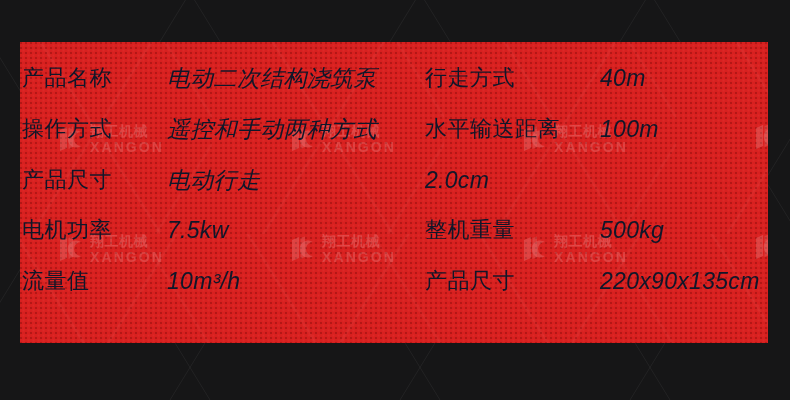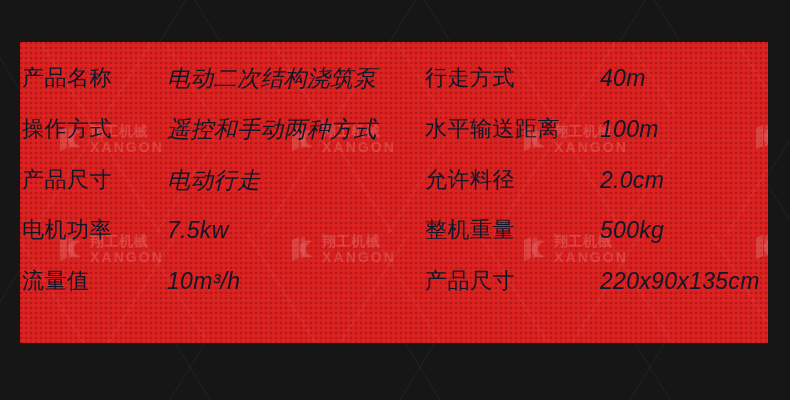--- a/index.html
+++ b/index.html
@@ -260,21 +260,20 @@
 
       <div class="spec-row col-right r1">
         <span class="spec-label">行走方式</span>
         <span class="spec-value">40m</span>
       </div>
       <div class="spec-row col-right r2">
         <span class="spec-label">水平输送距离</span>
         <span class="spec-value">100m</span>
       </div>
       <div class="spec-row col-right r3">
-        <span class="spec-label">允许料径</span>
         <span class="spec-value">2.0cm</span>
       </div>
       <div class="spec-row col-right r4">
         <span class="spec-label">整机重量</span>
         <span class="spec-value">500kg</span>
       </div>
       <div class="spec-row col-right r5">
         <span class="spec-label">产品尺寸</span>
         <span class="spec-value">220x90x135cm</span>
       </div>

